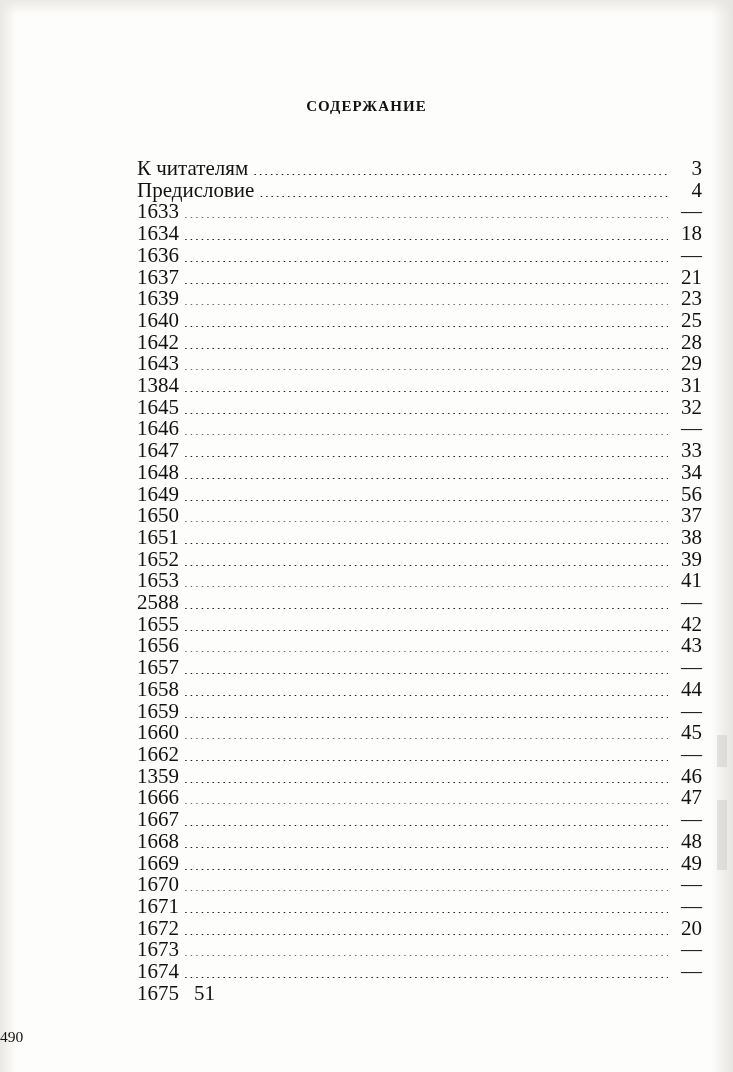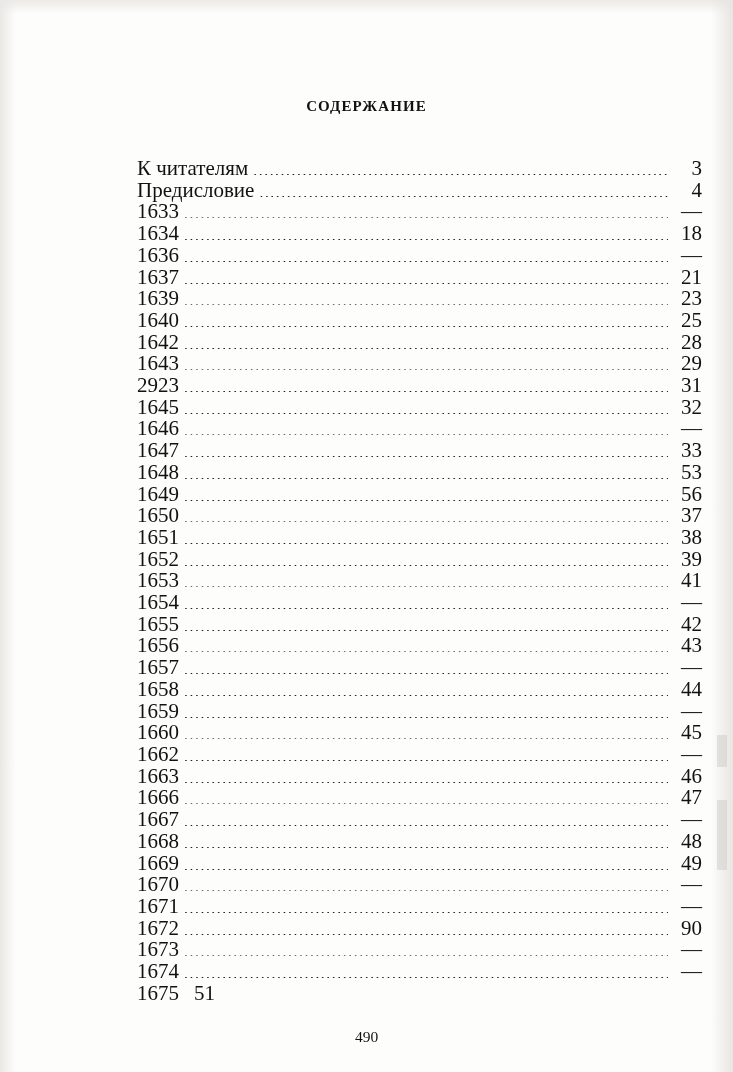--- a/index.html
+++ b/index.html
@@ -105,21 +105,20 @@
   }
   .toc-page.dash {
     letter-spacing: 0;
   }
 
   .folio {
     position: absolute;
     bottom: 26px;
     left: 0;
     width: 733px;
-    text-align: center;
     font-size: 15.5px;
   }
 </style>
 </head>
 <body>
 
 <div class="page">
 
   <div class="edge-top"></div>
   <div class="edge-left"></div>
@@ -174,21 +173,21 @@
         <span class="toc-label">1642</span>
         <span class="toc-leader"></span>
         <span class="toc-page">28</span>
       </div>
       <div class="toc-row">
         <span class="toc-label">1643</span>
         <span class="toc-leader"></span>
         <span class="toc-page">29</span>
       </div>
       <div class="toc-row">
-        <span class="toc-label">2923</span>
+        <span class="toc-label">1384</span>
         <span class="toc-leader"></span>
         <span class="toc-page">31</span>
       </div>
       <div class="toc-row">
         <span class="toc-label">1645</span>
         <span class="toc-leader"></span>
         <span class="toc-page">32</span>
       </div>
       <div class="toc-row">
         <span class="toc-label">1646</span>
@@ -196,21 +195,21 @@
         <span class="toc-page dash">—</span>
       </div>
       <div class="toc-row">
         <span class="toc-label">1647</span>
         <span class="toc-leader"></span>
         <span class="toc-page">33</span>
       </div>
       <div class="toc-row">
         <span class="toc-label">1648</span>
         <span class="toc-leader"></span>
-        <span class="toc-page">53</span>
+        <span class="toc-page">34</span>
       </div>
       <div class="toc-row">
         <span class="toc-label">1649</span>
         <span class="toc-leader"></span>
         <span class="toc-page">56</span>
       </div>
       <div class="toc-row">
         <span class="toc-label">1650</span>
         <span class="toc-leader"></span>
         <span class="toc-page">37</span>
@@ -224,21 +223,21 @@
         <span class="toc-label">1652</span>
         <span class="toc-leader"></span>
         <span class="toc-page">39</span>
       </div>
       <div class="toc-row">
         <span class="toc-label">1653</span>
         <span class="toc-leader"></span>
         <span class="toc-page">41</span>
       </div>
       <div class="toc-row">
-        <span class="toc-label">1654</span>
+        <span class="toc-label">2588</span>
         <span class="toc-leader"></span>
         <span class="toc-page dash">—</span>
       </div>
       <div class="toc-row">
         <span class="toc-label">1655</span>
         <span class="toc-leader"></span>
         <span class="toc-page">42</span>
       </div>
       <div class="toc-row">
         <span class="toc-label">1656</span>
@@ -264,21 +263,21 @@
         <span class="toc-label">1660</span>
         <span class="toc-leader"></span>
         <span class="toc-page">45</span>
       </div>
       <div class="toc-row">
         <span class="toc-label">1662</span>
         <span class="toc-leader"></span>
         <span class="toc-page dash">—</span>
       </div>
       <div class="toc-row">
-        <span class="toc-label">1663</span>
+        <span class="toc-label">1359</span>
         <span class="toc-leader"></span>
         <span class="toc-page">46</span>
       </div>
       <div class="toc-row">
         <span class="toc-label">1666</span>
         <span class="toc-leader"></span>
         <span class="toc-page">47</span>
       </div>
       <div class="toc-row">
         <span class="toc-label">1667</span>
@@ -301,21 +300,21 @@
         <span class="toc-page dash">—</span>
       </div>
       <div class="toc-row">
         <span class="toc-label">1671</span>
         <span class="toc-leader"></span>
         <span class="toc-page dash">—</span>
       </div>
       <div class="toc-row">
         <span class="toc-label">1672</span>
         <span class="toc-leader"></span>
-        <span class="toc-page">90</span>
+        <span class="toc-page">20</span>
       </div>
       <div class="toc-row">
         <span class="toc-label">1673</span>
         <span class="toc-leader"></span>
         <span class="toc-page dash">—</span>
       </div>
       <div class="toc-row">
         <span class="toc-label">1674</span>
         <span class="toc-leader"></span>
         <span class="toc-page dash">—</span>

